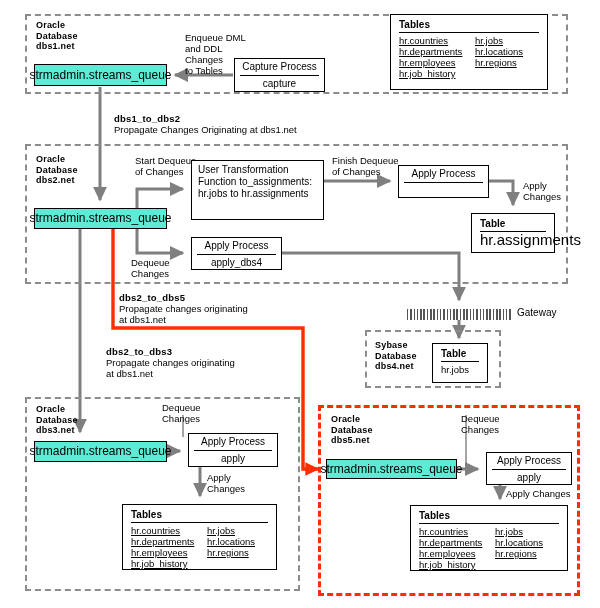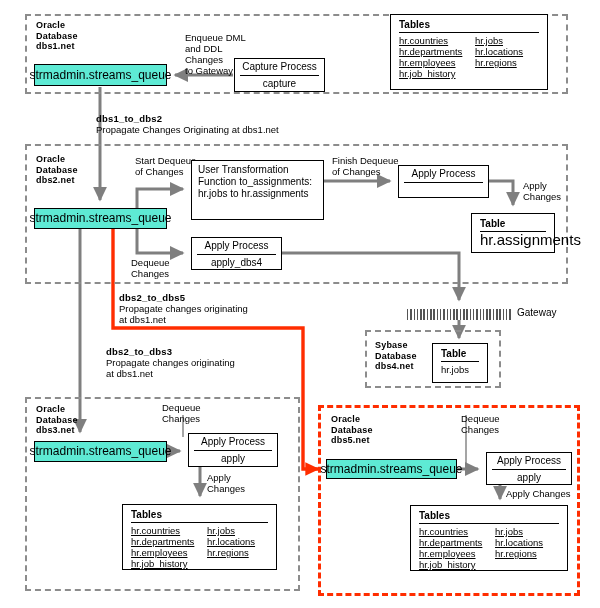--- a/index.html
+++ b/index.html
@@ -93,21 +93,21 @@
     <div>dbs1.net</div>
   </div>
 
   <div class="queue" style="left:34px;top:64px;width:133px;height:22px;">
     <span>strmadmin.streams_queue</span>
   </div>
 
   <div class="lbl" style="left:185px;top:32px;white-space:pre;">Enqueue DML
 and DDL
 Changes
-to Gateway</div>
+to Tables</div>
 
   <div class="node" style="left:234px;top:58px;width:91px;height:34px;">
     <div class="ttl">Capture Process</div>
     <div class="rule"></div>
     <div class="sub">capture</div>
   </div>
 
   <div class="tblbox" style="left:390px;top:14px;width:158px;height:76px;">
     <div class="hdr">Tables</div>
     <div class="hrule"></div>
@@ -119,21 +119,21 @@
         <div>hr.job_history</div>
       </div>
       <div>
         <div>hr.jobs</div>
         <div>hr.locations</div>
         <div>hr.regions</div>
       </div>
     </div>
   </div>
 
-  <div class="prop" style="left:96px;top:113px;">
+  <div class="prop" style="left:114px;top:113px;">
     <div class="t">dbs1_to_dbs2</div>
     <div>Propagate Changes Originating at dbs1.net</div>
   </div>
 
   <div class="dbox" style="left:25px;top:144px;width:543px;height:140px;"></div>
   <div class="dblabel" style="left:36px;top:154px;">
     <div>Oracle</div>
     <div>Database</div>
     <div>dbs2.net</div>
   </div>

